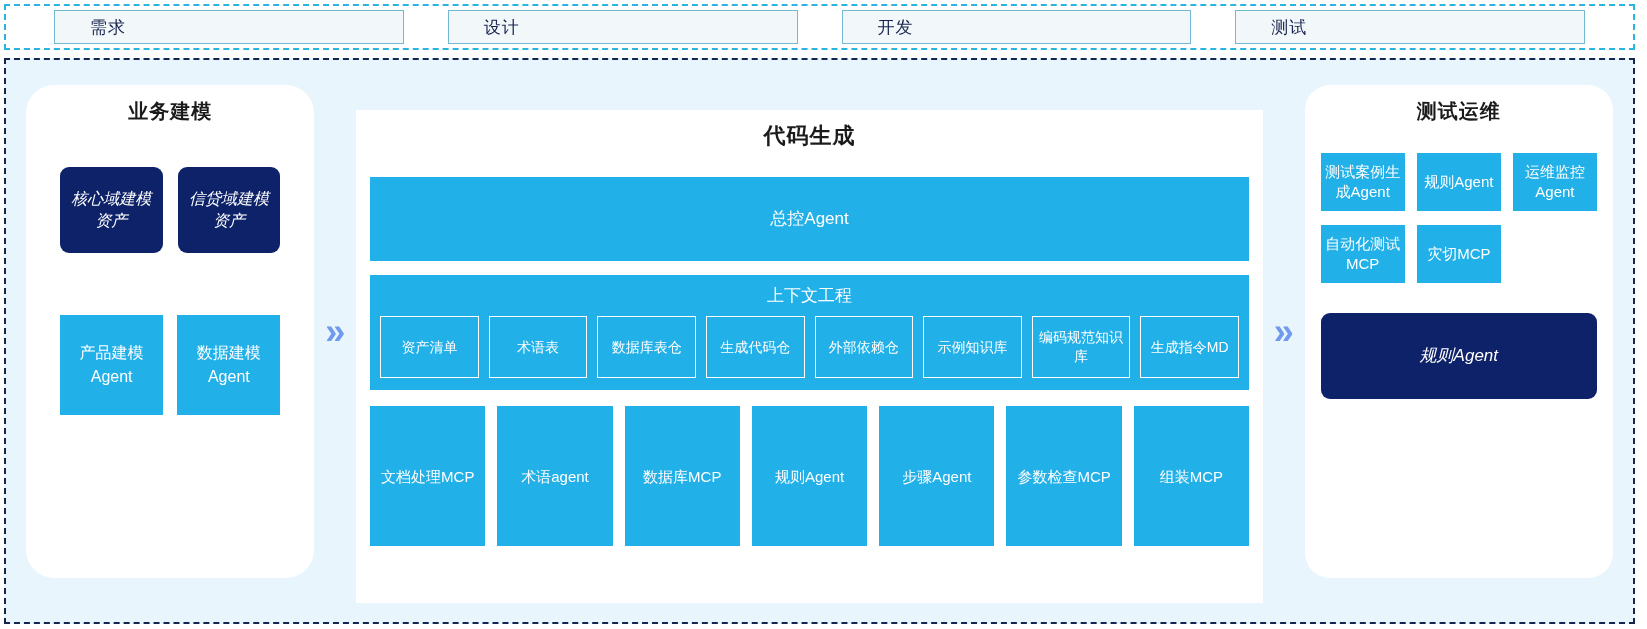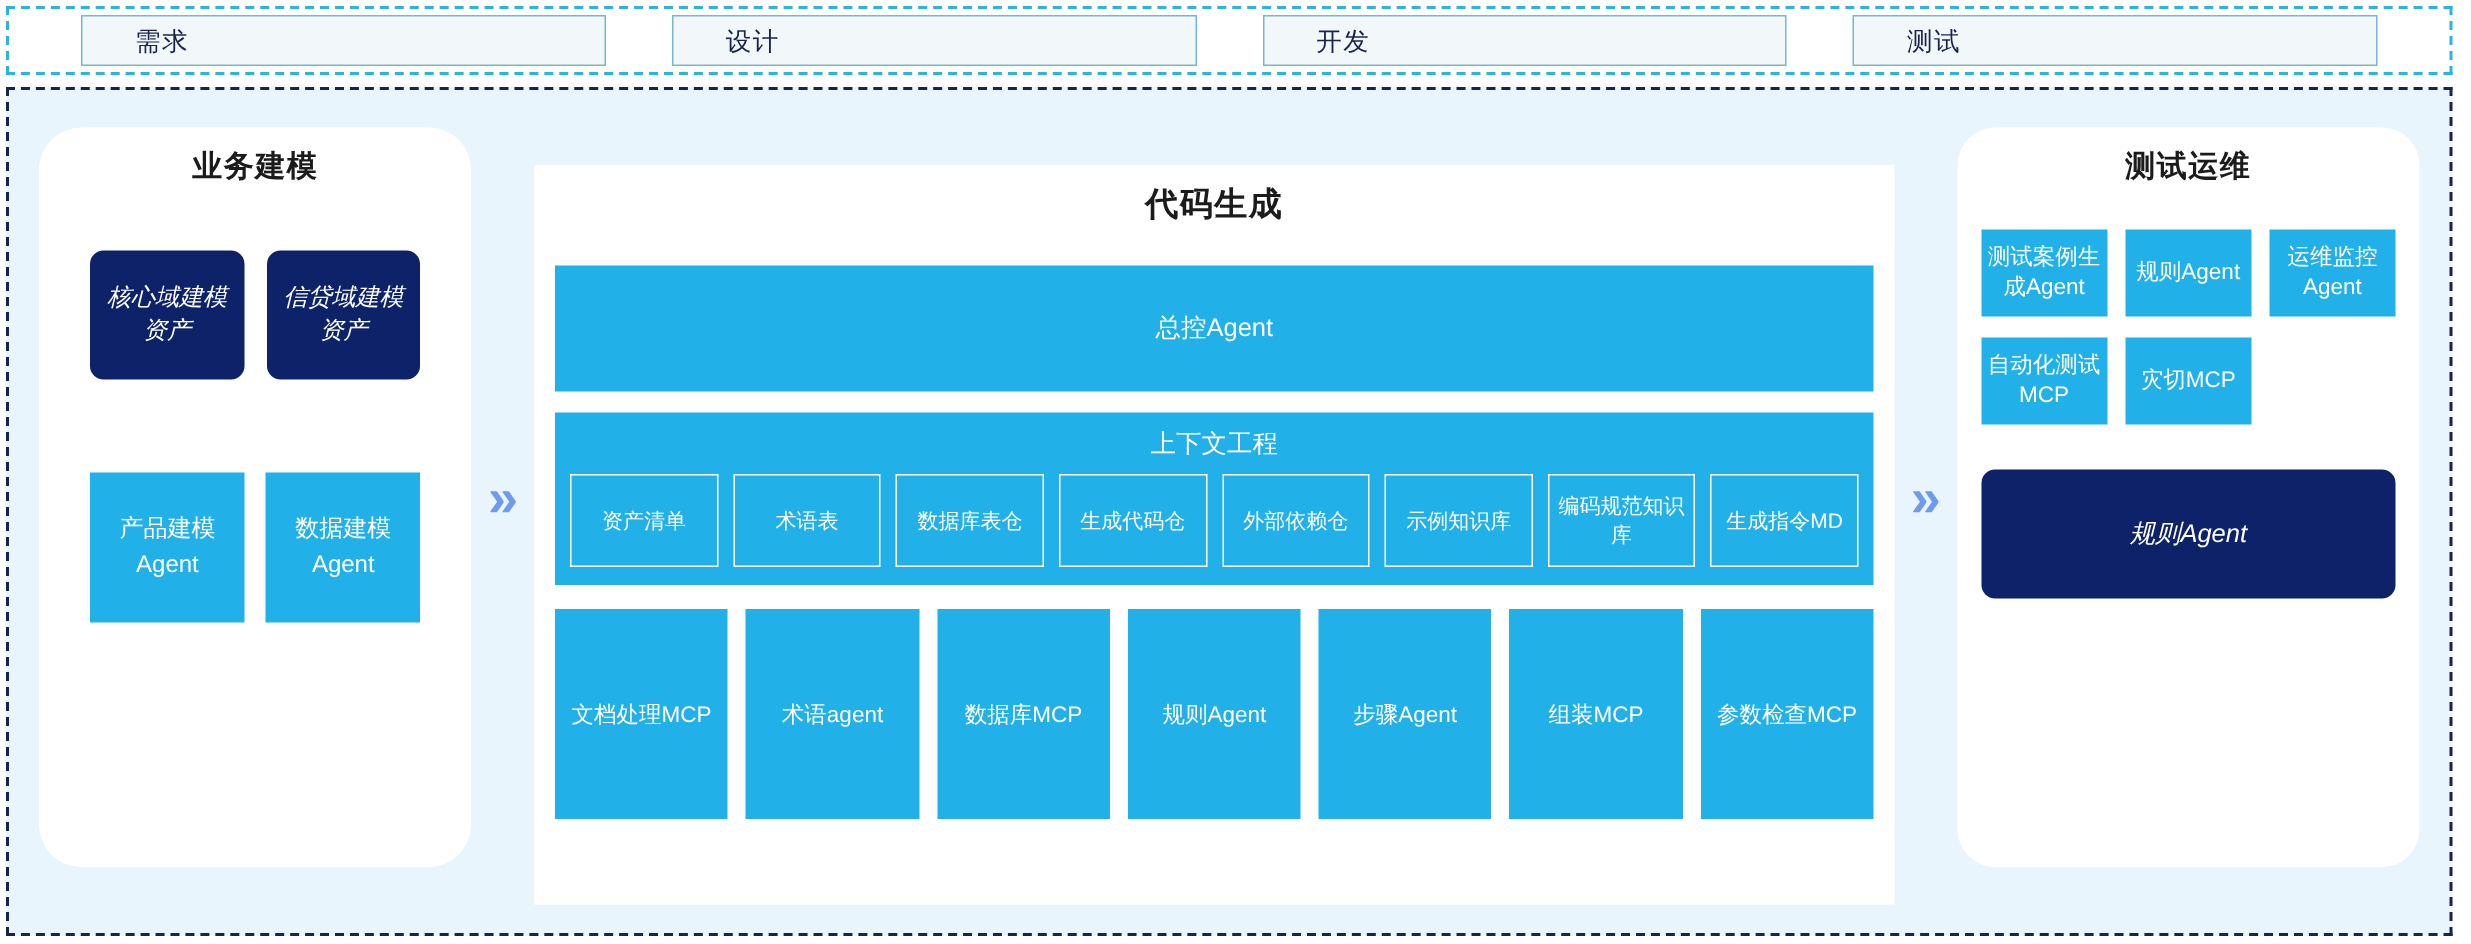--- a/index.html
+++ b/index.html
@@ -277,22 +277,22 @@
         <div class="ctx-item">生成指令MD</div>
       </div>
     </div>
 
     <div class="mcp-row">
       <div class="tile-blue">文档处理MCP</div>
       <div class="tile-blue">术语agent</div>
       <div class="tile-blue">数据库MCP</div>
       <div class="tile-blue">规则Agent</div>
       <div class="tile-blue">步骤Agent</div>
+      <div class="tile-blue">参数检查MCP</div>
       <div class="tile-blue">组装MCP</div>
-      <div class="tile-blue">参数检查MCP</div>
     </div>
   </div>
 
   <div class="chevron">
     <span>»</span>
   </div>
 
   <div class="panel panel-right">
     <div class="panel-title">测试运维</div>
 

